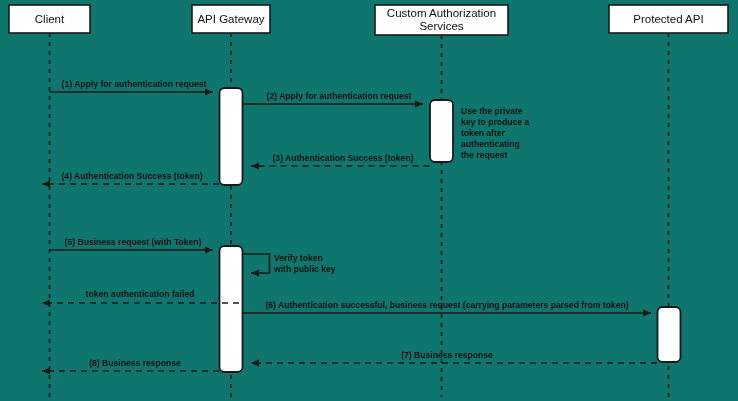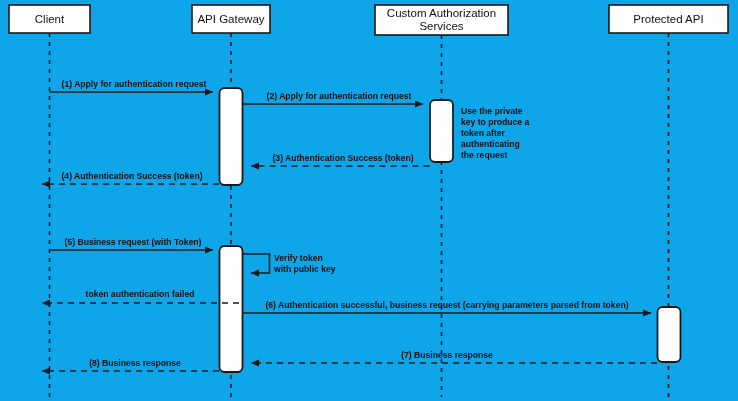--- a/index.html
+++ b/index.html
@@ -8,21 +8,21 @@
     background: #ffffff;
   }
   body {
     font-family: "Liberation Sans", sans-serif;
     -webkit-font-smoothing: antialiased;
   }
   #canvas {
     position: relative;
     width: 738px;
     height: 401px;
-    background: #0ea5e9;
+    background: #0f766e;
     overflow: hidden;
   }
   svg#diagram {
     position: absolute;
     left: 0;
     top: 0;
     width: 738px;
     height: 401px;
   }
   .lifeline-box {

